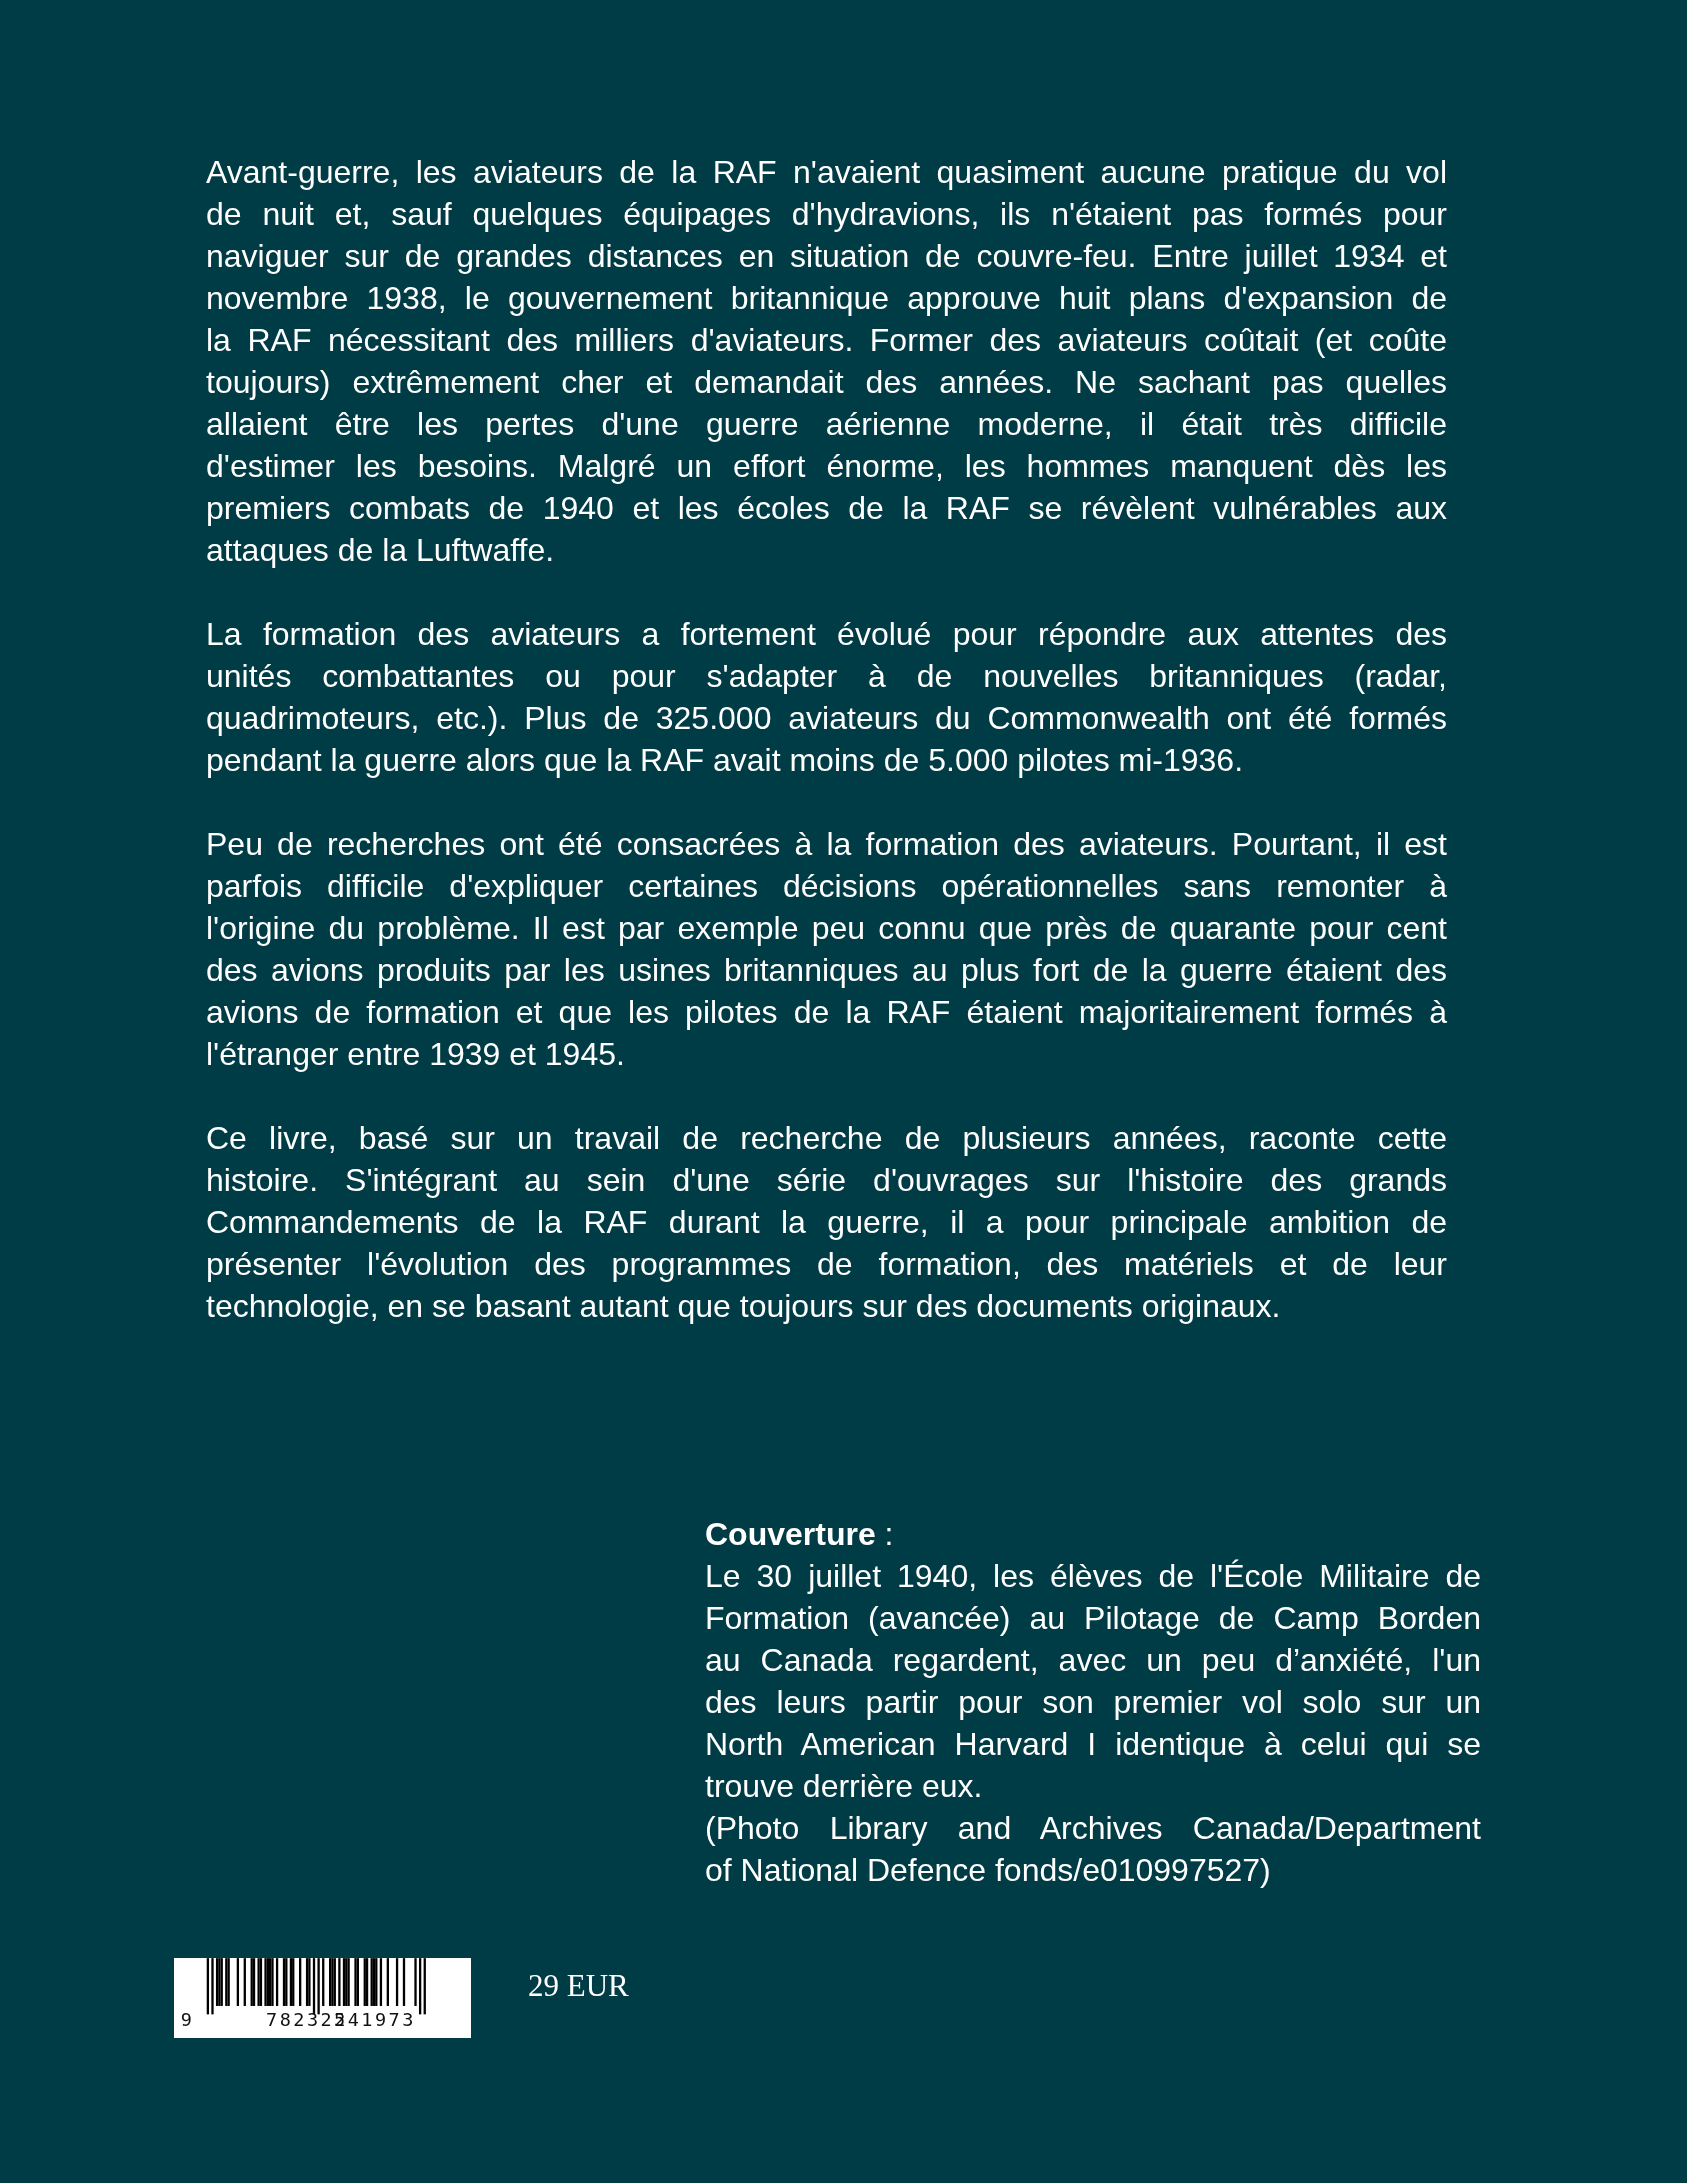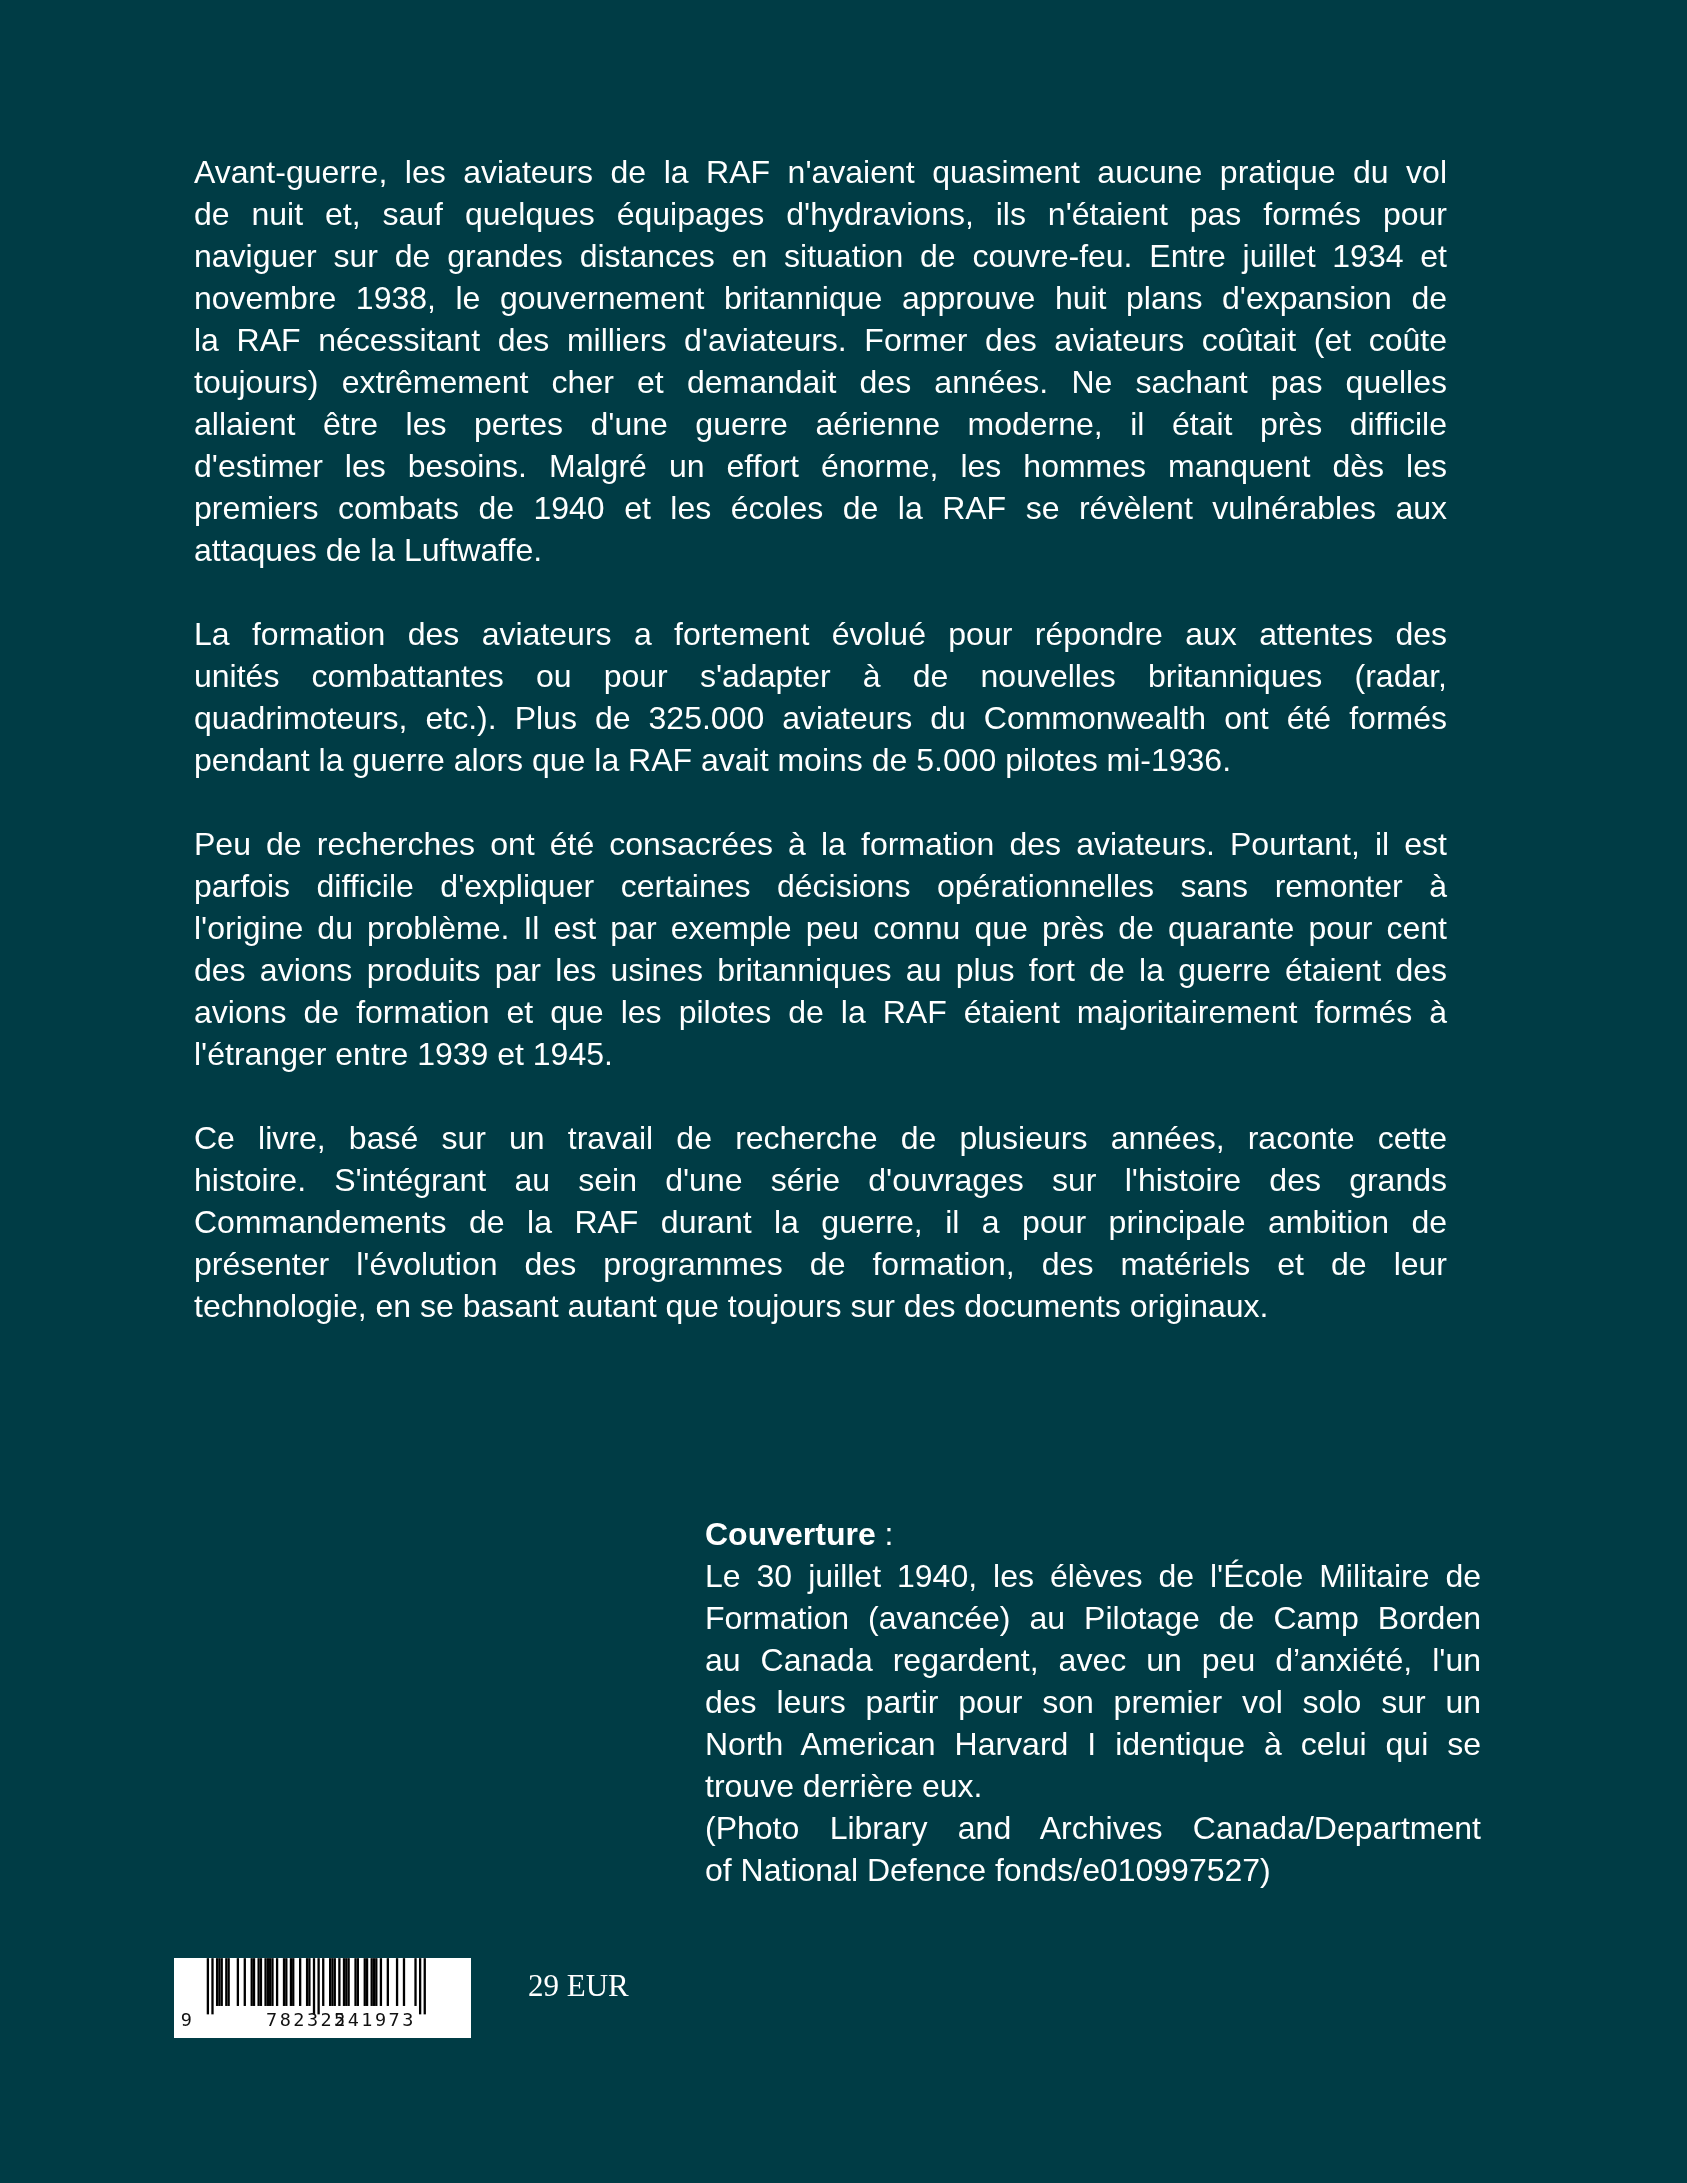--- a/index.html
+++ b/index.html
@@ -15,21 +15,21 @@
       color: #ffffff;
       font-family: "Liberation Sans", "DejaVu Sans", sans-serif;
     }
     .body-text {
       position: absolute;
       left: 194px;
       top: 151px;
       width: 1253px;
     }
     .para {
-      margin: 0 0 42px 0;
+      margin: 0 0 42px 12px;
     }
     .line {
       display: block;
       height: 42px;
       line-height: 42px;
       font-size: 32px;
       text-align: justify;
       text-align-last: justify;
       white-space: nowrap;
       letter-spacing: 0;
@@ -100,21 +100,21 @@
 <body>
 
 <div class="body-text" id="body-text">
     <div class="para">
       <div class="line"><span class="line-inner">Avant-guerre, les aviateurs de la RAF n'avaient quasiment aucune pratique du vol</span></div>
       <div class="line"><span class="line-inner">de nuit et, sauf quelques équipages d'hydravions, ils n'étaient pas formés pour</span></div>
       <div class="line"><span class="line-inner">naviguer sur de grandes distances en situation de couvre-feu. Entre juillet 1934 et</span></div>
       <div class="line"><span class="line-inner">novembre 1938, le gouvernement britannique approuve huit plans d'expansion de</span></div>
       <div class="line"><span class="line-inner">la RAF nécessitant des milliers d'aviateurs. Former des aviateurs coûtait (et coûte</span></div>
       <div class="line"><span class="line-inner">toujours) extrêmement cher et demandait des années. Ne sachant pas quelles</span></div>
-      <div class="line"><span class="line-inner">allaient être les pertes d'une guerre aérienne moderne, il était près difficile</span></div>
+      <div class="line"><span class="line-inner">allaient être les pertes d'une guerre aérienne moderne, il était très difficile</span></div>
       <div class="line"><span class="line-inner">d'estimer les besoins. Malgré un effort énorme, les hommes manquent dès les</span></div>
       <div class="line"><span class="line-inner">premiers combats de 1940 et les écoles de la RAF se révèlent vulnérables aux</span></div>
       <div class="line last"><span class="line-inner">attaques de la Luftwaffe.</span></div>
     </div>
     <div class="para">
       <div class="line"><span class="line-inner">La formation des aviateurs a fortement évolué pour répondre aux attentes des</span></div>
       <div class="line"><span class="line-inner">unités combattantes ou pour s'adapter à de nouvelles britanniques (radar,</span></div>
       <div class="line"><span class="line-inner">quadrimoteurs, etc.). Plus de 325.000 aviateurs du Commonwealth ont été formés</span></div>
       <div class="line last"><span class="line-inner">pendant la guerre alors que la RAF avait moins de 5.000 pilotes mi-1936.</span></div>
     </div>

